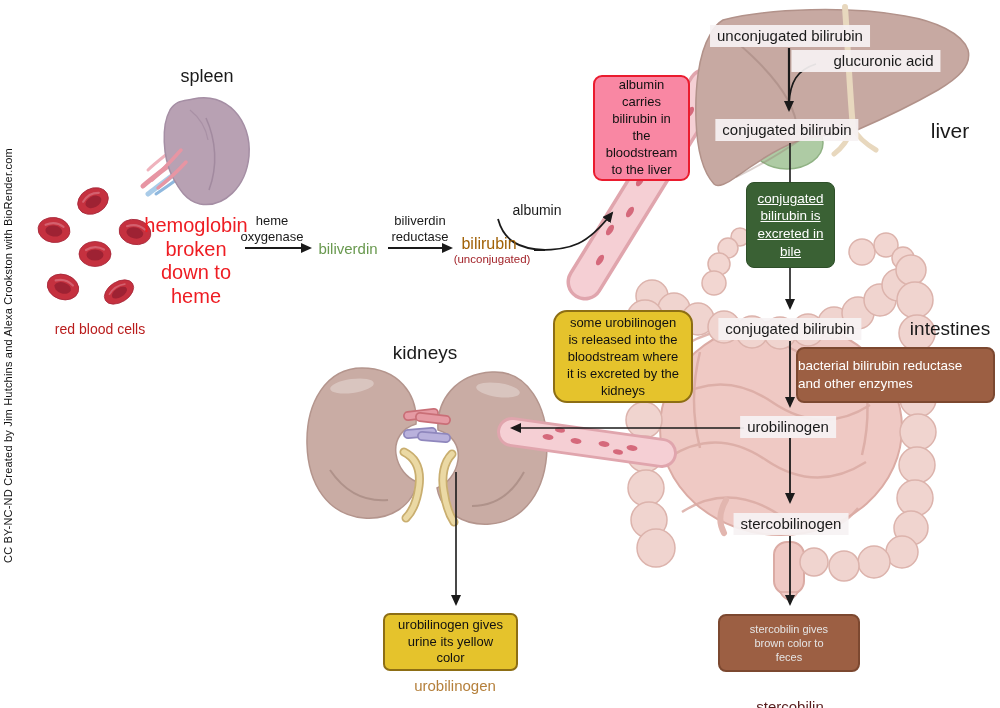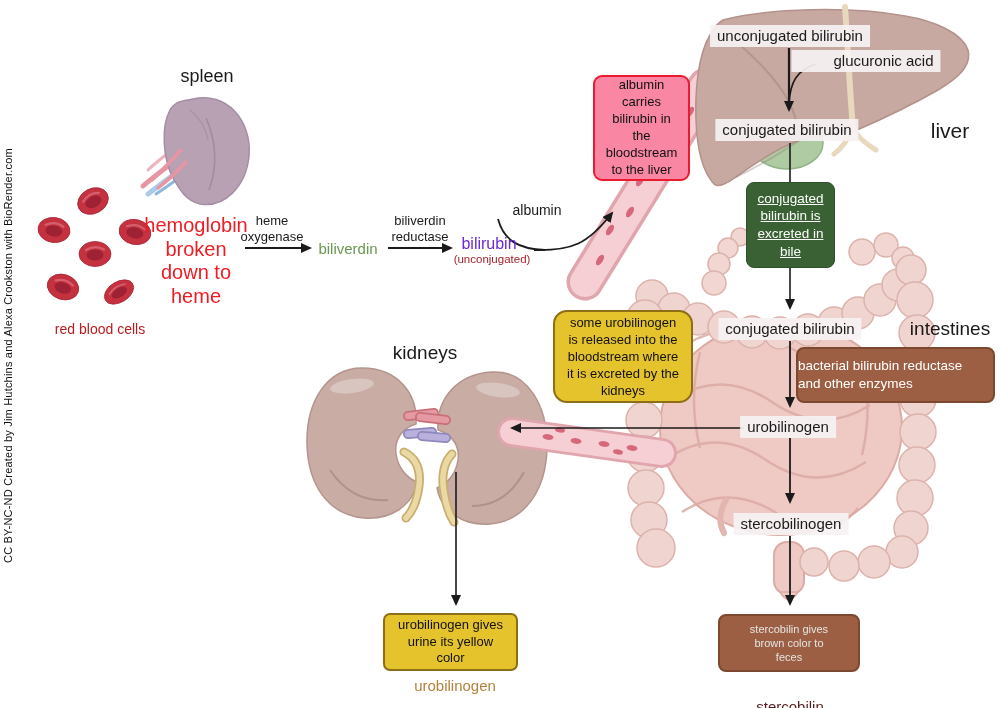--- a/index.html
+++ b/index.html
@@ -218,21 +218,21 @@
 
   <div class="lbl pre" style="left:196px;top:214px;font-size:20px;line-height:1.18;color:#EE1D23;">hemoglobin
 broken
 down to
 heme</div>
   <div class="lbl pre" style="left:272px;top:213px;font-size:13px;line-height:1.2;">heme
 oxygenase</div>
   <div class="lbl" style="left:348px;top:240px;font-size:15px;color:#69994F;">biliverdin</div>
   <div class="lbl pre" style="left:420px;top:213px;font-size:13px;line-height:1.2;">biliverdin
 reductase</div>
-  <div class="lbl" style="left:489px;top:235px;font-size:16px;color:#6d28d9;">bilirubin</div>
+  <div class="lbl" style="left:489px;top:235px;font-size:16px;color:#a16207;">bilirubin</div>
   <div class="lbl" style="left:492px;top:253px;font-size:11.5px;color:#A3242A;">(unconjugated)</div>
   <div class="lbl" style="left:537px;top:202px;font-size:14px;">albumin</div>
 
   <div class="tag" style="left:790px;top:25px;">unconjugated bilirubin</div>
   <div class="tag" style="left:866px;top:50px;padding-left:42px;">glucuronic acid</div>
   <div class="tag" style="left:787px;top:119px;">conjugated bilirubin</div>
   <div class="tag" style="left:790px;top:318px;">conjugated bilirubin</div>
   <div class="tag" style="left:788px;top:416px;">urobilinogen</div>
   <div class="tag" style="left:791px;top:513px;">stercobilinogen</div>
 

